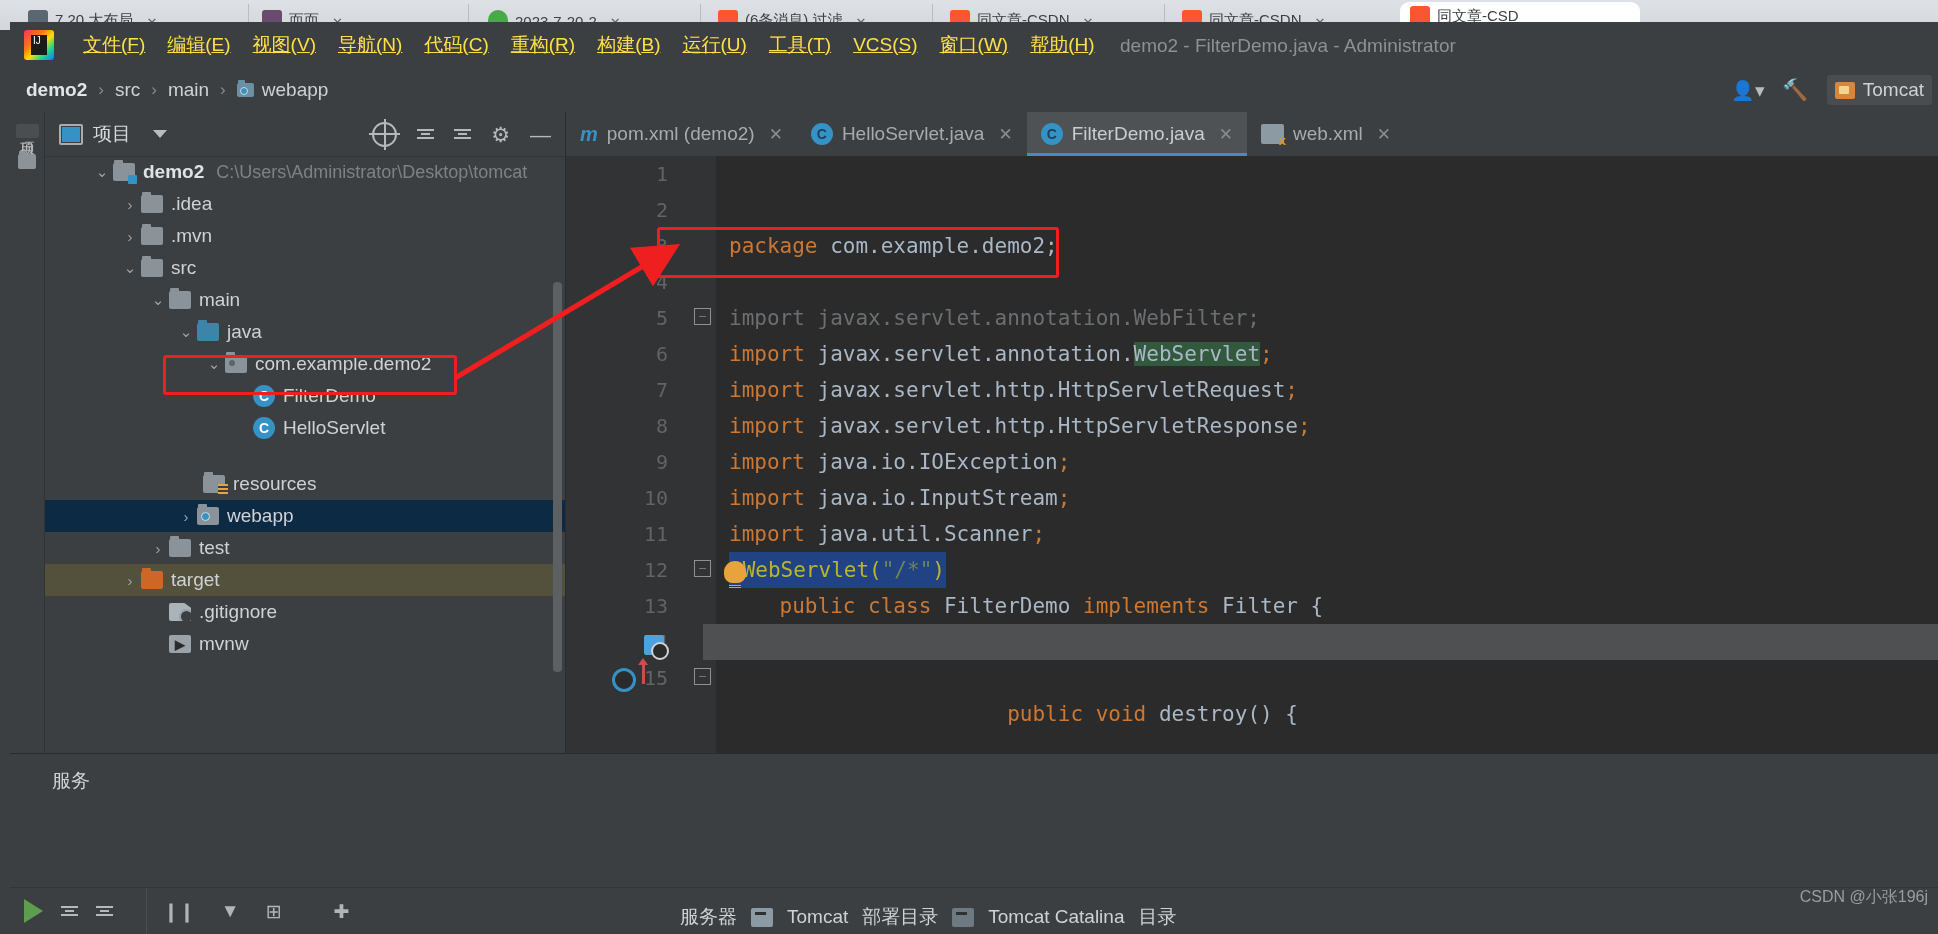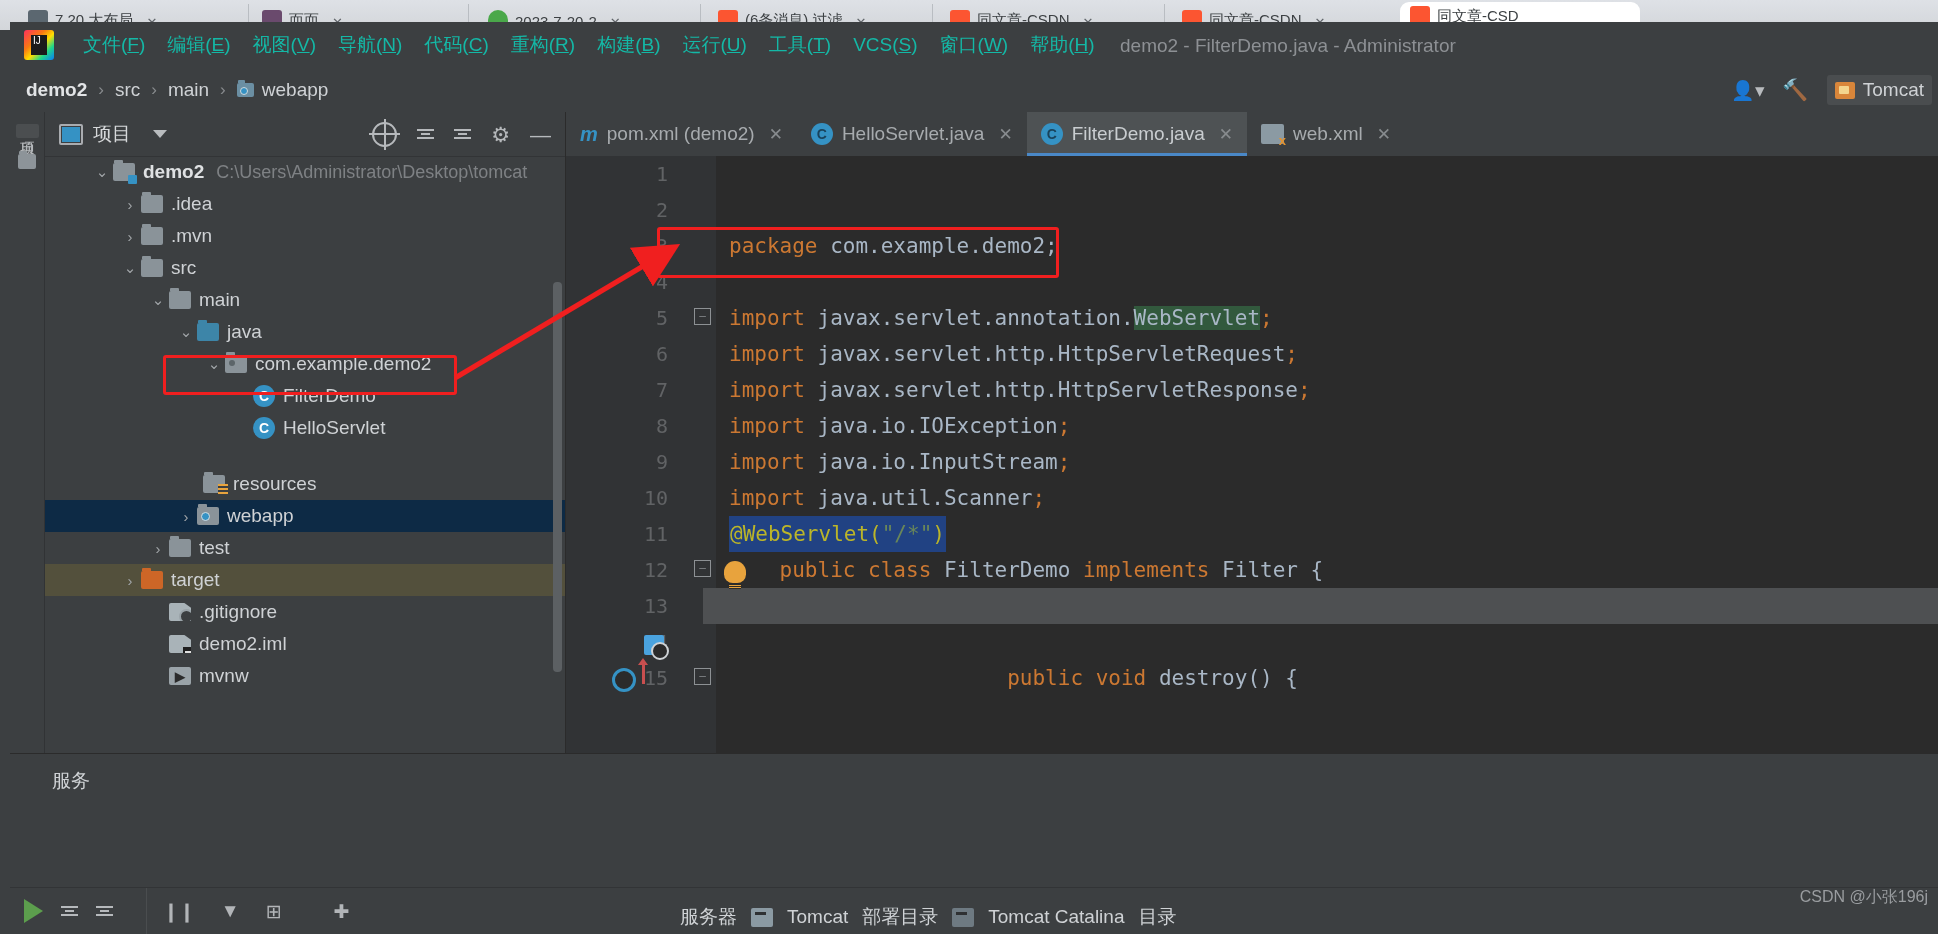--- a/index.html
+++ b/index.html
@@ -45,21 +45,21 @@
   }
   .ij-logo::after{
     content:"";position:absolute;left:7px;top:5px;width:16px;height:20px;
     background:#1b1b1b;
   }
   .ij-logo .ijtxt{
     position:absolute;left:9px;top:5px;color:#fff;font-size:10px;
     font-family:"Liberation Sans",sans-serif;z-index:2;letter-spacing:0;
   }
   .menuitem{
-    color:#14b8a6;font-size:19px;padding:4px 11px;cursor:default;white-space:nowrap;
+    color:#fde047;font-size:19px;padding:4px 11px;cursor:default;white-space:nowrap;text-decoration:underline;
   }
   .menuitem u{text-decoration:underline;}
   .win-title{
     position:absolute;left:1110px;top:13px;color:#8d9094;font-size:19px;white-space:nowrap;
   }
 
   
   .navbar{
     height:44px;background:#3c3f41;display:flex;align-items:center;padding-left:16px;
     position:relative;
@@ -454,26 +454,20 @@
             <span class="label">target</span>
           </div>
 
           <div class="row" style="padding-left:124px;">
             <span class="ic file">
                 <span class="badge"></span>
               </span>
             <span class="label">.gitignore</span>
           </div>
 
-          <div class="row" style="padding-left:124px;">
-            <span class="ic file">
-                <span class="badge2"></span>
-              </span>
-            <span class="label">demo2.iml</span>
-          </div>
 
           <div class="row" style="padding-left:124px;">
             <span class="ic sh">▶</span>
             <span class="label">mvnw</span>
           </div>
         </div>
 
         <div class="proj-scroll"></div>
         <div class="proj-hscroll"></div>
       </div>
@@ -529,20 +523,21 @@
             <span class="foldmark" style="top:152px;">–</span>
             <span class="foldmark" style="top:404px;">–</span>
             <span class="foldmark" style="top:512px;">–</span>
           </div>
 
           <div class="codecol">
             <div class="cline"></div>
             <div class="cline"></div>
             <div class="cline"><span class="k">package </span><span class="pl">com.example.demo2;</span></div>
             <div class="cline"></div>
+            <div class="cline"><span class="grey">import javax.servlet.annotation.WebFilter;</span></div>
             <div class="cline"><span class="k">import </span><span class="pl">javax.servlet.annotation.</span><span class="hl-usage">WebServlet</span><span class="k">;</span></div>
             <div class="cline"><span class="k">import </span><span class="pl">javax.servlet.http.HttpServletRequest</span><span class="k">;</span></div>
             <div class="cline"><span class="k">import </span><span class="pl">javax.servlet.http.HttpServletResponse</span><span class="k">;</span></div>
             <div class="cline"><span class="k">import </span><span class="pl">java.io.IOException</span><span class="k">;</span></div>
             <div class="cline"><span class="k">import </span><span class="pl">java.io.InputStream</span><span class="k">;</span></div>
             <div class="cline"><span class="k">import </span><span class="pl">java.util.Scanner</span><span class="k">;</span></div>
             <div class="cline"><span class="sel-line"><span class="ann">@WebServlet(</span><span class="str">"/*"</span><span class="ann">)</span></span></div>
             <div class="cline"><span class="pl">    </span><span class="k">public class </span><span class="pl">FilterDemo </span><span class="k">implements </span><span class="pl">Filter {</span></div>
             <div class="cline" style="position:relative;">
               <span class="curline" style="left:-13px;top:0;"></span>

